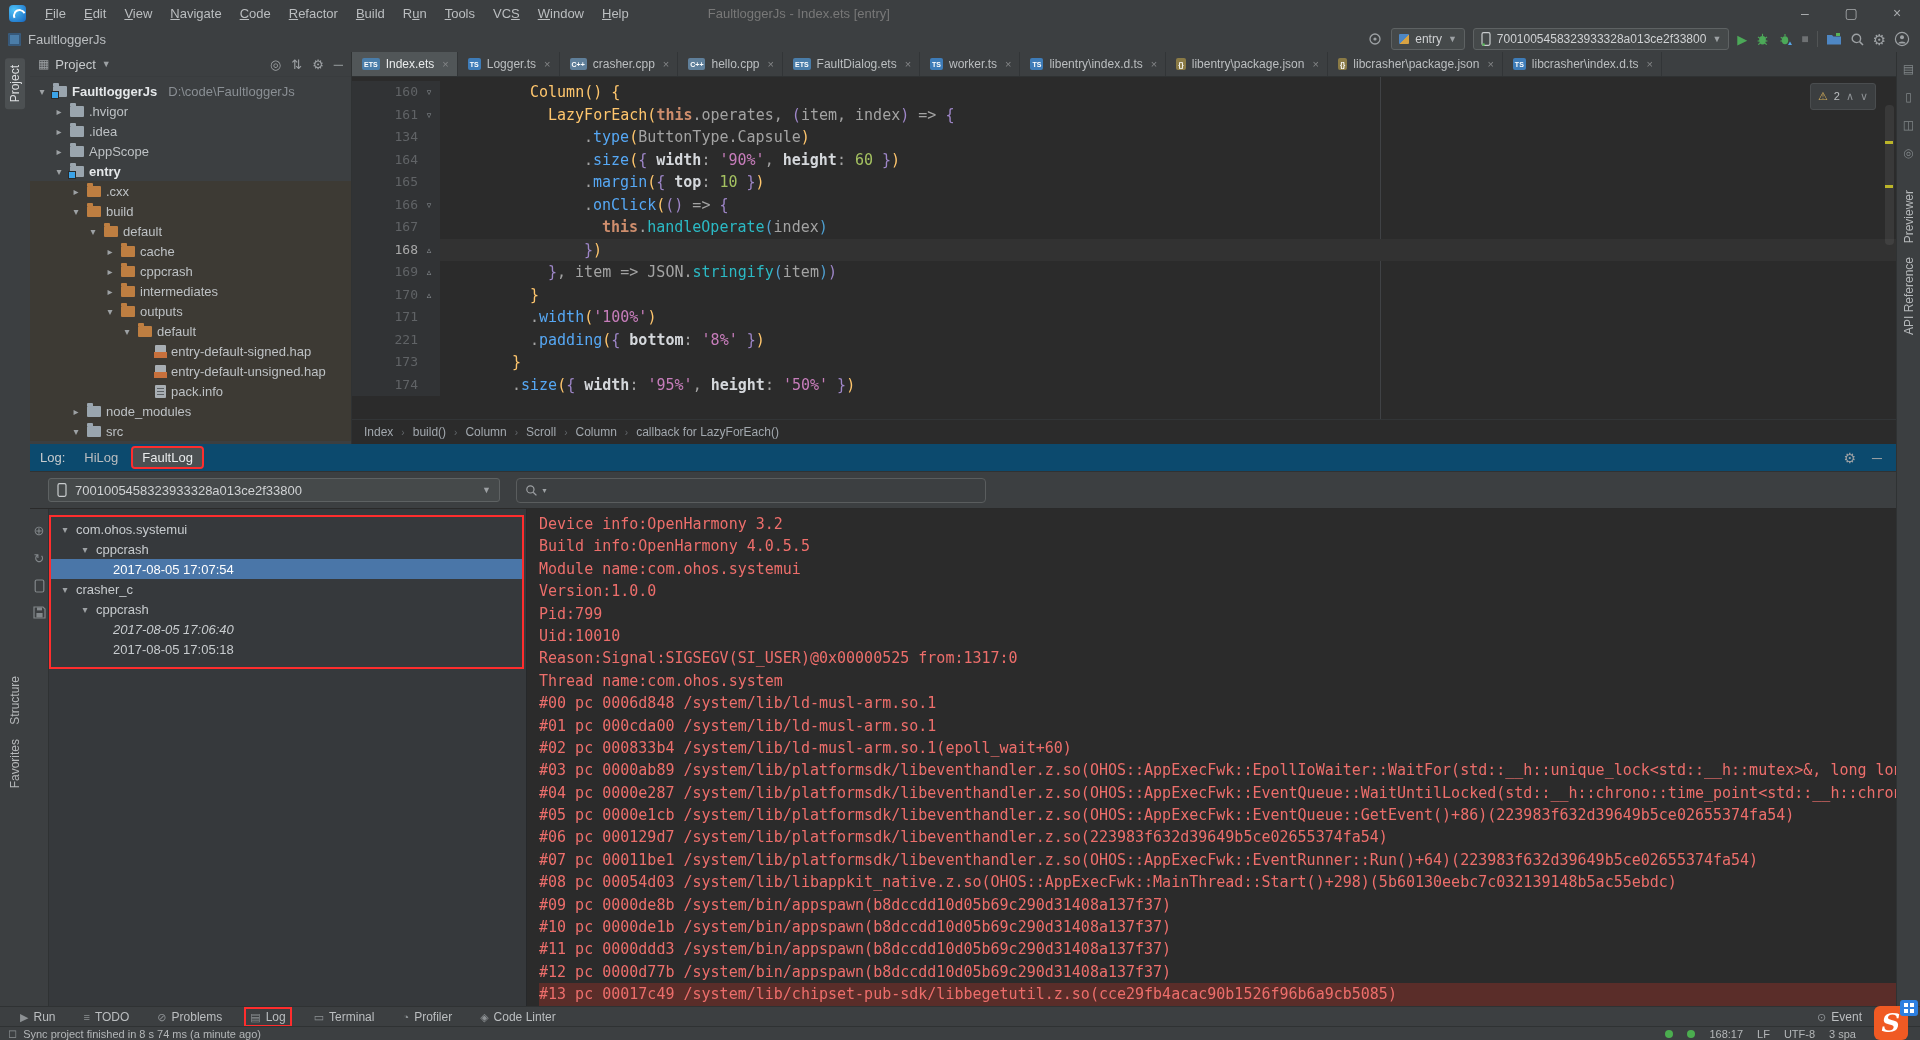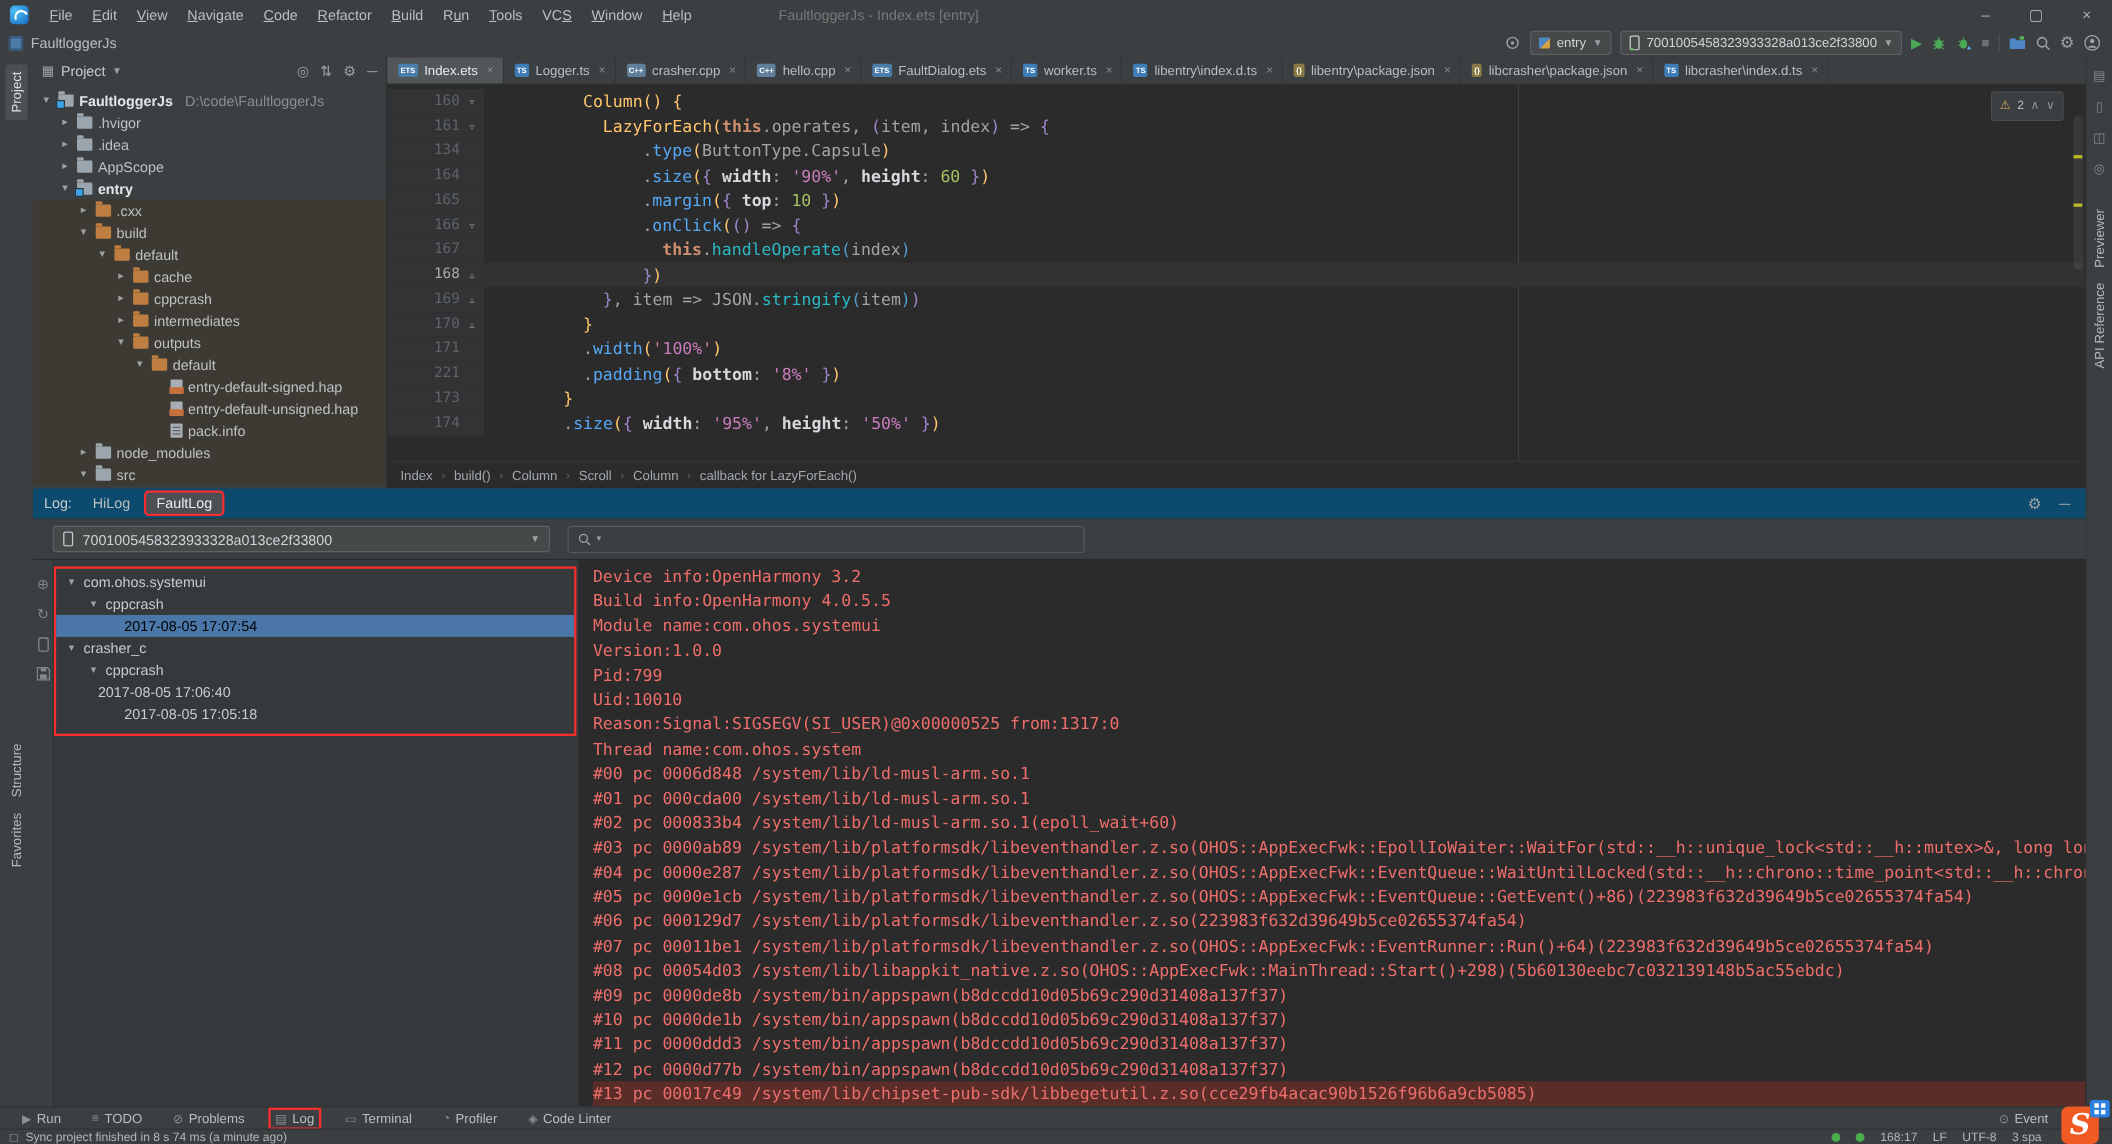--- a/index.html
+++ b/index.html
@@ -110,21 +110,21 @@
             border-radius:3px;padding:0 8px;color:#D0D2D4;font-size:13px;box-sizing:border-box;}
   .lp-combo .caret{margin-left:auto;}
   .searchbox{width:470px;height:25px;border:1px solid #5A5D5E;border-radius:4px;background:#3C3F41;
              display:flex;align-items:center;gap:3px;padding-left:8px;box-sizing:border-box;color:#9DA0A3;}
   .lp-body{flex:1;display:flex;background:#2B2B2B;overflow:hidden;}
   .actionstrip{width:18px;flex:none;background:#3C3F41;border-right:1px solid #2F3233;display:flex;flex-direction:column;
                align-items:center;gap:13px;padding-top:14px;}
   .treecol{width:478px;flex:none;background:#36393C;border-right:1px solid #26282A;padding:6px 0 0 0;box-sizing:border-box;}
   .treewrap{margin:0 2px 0 0;border:2px solid #FF2D2D;height:148px;padding-top:2px;overflow:hidden;}
   .frow{height:20px;display:flex;align-items:center;gap:5px;font-size:13px;color:#C7CBCE;white-space:nowrap;}
-  .frow.selected{background:#4A76A8;color:#000000;}
+  .frow.selected{background:#4A76A8;color:#ffffff;}
   .fchev{width:12px;text-align:center;color:#9DA1A4;font-size:10px;flex:none;}
   .faultlog{flex:1;overflow:hidden;padding:4px 0 0 12px;font-family:"DejaVu Sans Mono",monospace;font-size:15px;
             line-height:22.4px;color:#ED6E6B;white-space:pre;}
   .logline{height:22.4px;}
   .logline.hl{background:#5A2D29;}
 
   
   .bottombar{position:absolute;left:0;right:0;top:1006px;height:20px;background:#3C3F41;border-top:1px solid #2F3233;
              display:flex;align-items:center;gap:20px;padding-left:16px;font-size:12px;color:#BBBEC0;}
   .bitem{display:flex;align-items:center;gap:5px;padding:1px 4px;}
@@ -592,21 +592,21 @@
               <span>2017-08-05 17:07:54</span>
             </div>
             <div class="frow" style="padding-left: 8px;">
               <span class="fchev">▾</span>
               <span>crasher_c</span>
             </div>
             <div class="frow" style="padding-left: 28px;">
               <span class="fchev">▾</span>
               <span>cppcrash</span>
             </div>
-            <div class="frow" style="padding-left: 38px;">
+            <div class="frow" style="padding-left: 62px; font-style: italic;">
               <span>2017-08-05 17:06:40</span>
             </div>
             <div class="frow" style="padding-left: 62px;">
               <span>2017-08-05 17:05:18</span>
             </div>
           </div>
       </div>
       <div class="faultlog" id="fault-log"><div class="logline">Device info:OpenHarmony 3.2</div><div class="logline">Build info:OpenHarmony 4.0.5.5</div><div class="logline">Module name:com.ohos.systemui</div><div class="logline">Version:1.0.0</div><div class="logline">Pid:799</div><div class="logline">Uid:10010</div><div class="logline">Reason:Signal:SIGSEGV(SI_USER)@0x00000525 from:1317:0</div><div class="logline">Thread name:com.ohos.system</div><div class="logline">#00 pc 0006d848 /system/lib/ld-musl-arm.so.1</div><div class="logline">#01 pc 000cda00 /system/lib/ld-musl-arm.so.1</div><div class="logline">#02 pc 000833b4 /system/lib/ld-musl-arm.so.1(epoll_wait+60)</div><div class="logline">#03 pc 0000ab89 /system/lib/platformsdk/libeventhandler.z.so(OHOS::AppExecFwk::EpollIoWaiter::WaitFor(std::__h::unique_lock&lt;std::__h::mutex&gt;&amp;, long long)+260)(223983f632d39649b5ce02655374fa54)</div><div class="logline">#04 pc 0000e287 /system/lib/platformsdk/libeventhandler.z.so(OHOS::AppExecFwk::EventQueue::WaitUntilLocked(std::__h::chrono::time_point&lt;std::__h::chrono::steady_clock, std::__h::chrono::duration&lt;long long, std::__h::ratio&lt;1, 1000000000&gt;&gt;&gt;*)+54)</div><div class="logline">#05 pc 0000e1cb /system/lib/platformsdk/libeventhandler.z.so(OHOS::AppExecFwk::EventQueue::GetEvent()+86)(223983f632d39649b5ce02655374fa54)</div><div class="logline">#06 pc 000129d7 /system/lib/platformsdk/libeventhandler.z.so(223983f632d39649b5ce02655374fa54)</div><div class="logline">#07 pc 00011be1 /system/lib/platformsdk/libeventhandler.z.so(OHOS::AppExecFwk::EventRunner::Run()+64)(223983f632d39649b5ce02655374fa54)</div><div class="logline">#08 pc 00054d03 /system/lib/libappkit_native.z.so(OHOS::AppExecFwk::MainThread::Start()+298)(5b60130eebc7c032139148b5ac55ebdc)</div><div class="logline">#09 pc 0000de8b /system/bin/appspawn(b8dccdd10d05b69c290d31408a137f37)</div><div class="logline">#10 pc 0000de1b /system/bin/appspawn(b8dccdd10d05b69c290d31408a137f37)</div><div class="logline">#11 pc 0000ddd3 /system/bin/appspawn(b8dccdd10d05b69c290d31408a137f37)</div><div class="logline">#12 pc 0000d77b /system/bin/appspawn(b8dccdd10d05b69c290d31408a137f37)</div><div class="logline hl">#13 pc 00017c49 /system/lib/chipset-pub-sdk/libbegetutil.z.so(cce29fb4acac90b1526f96b6a9cb5085)</div></div>
     </div>
   </div>

